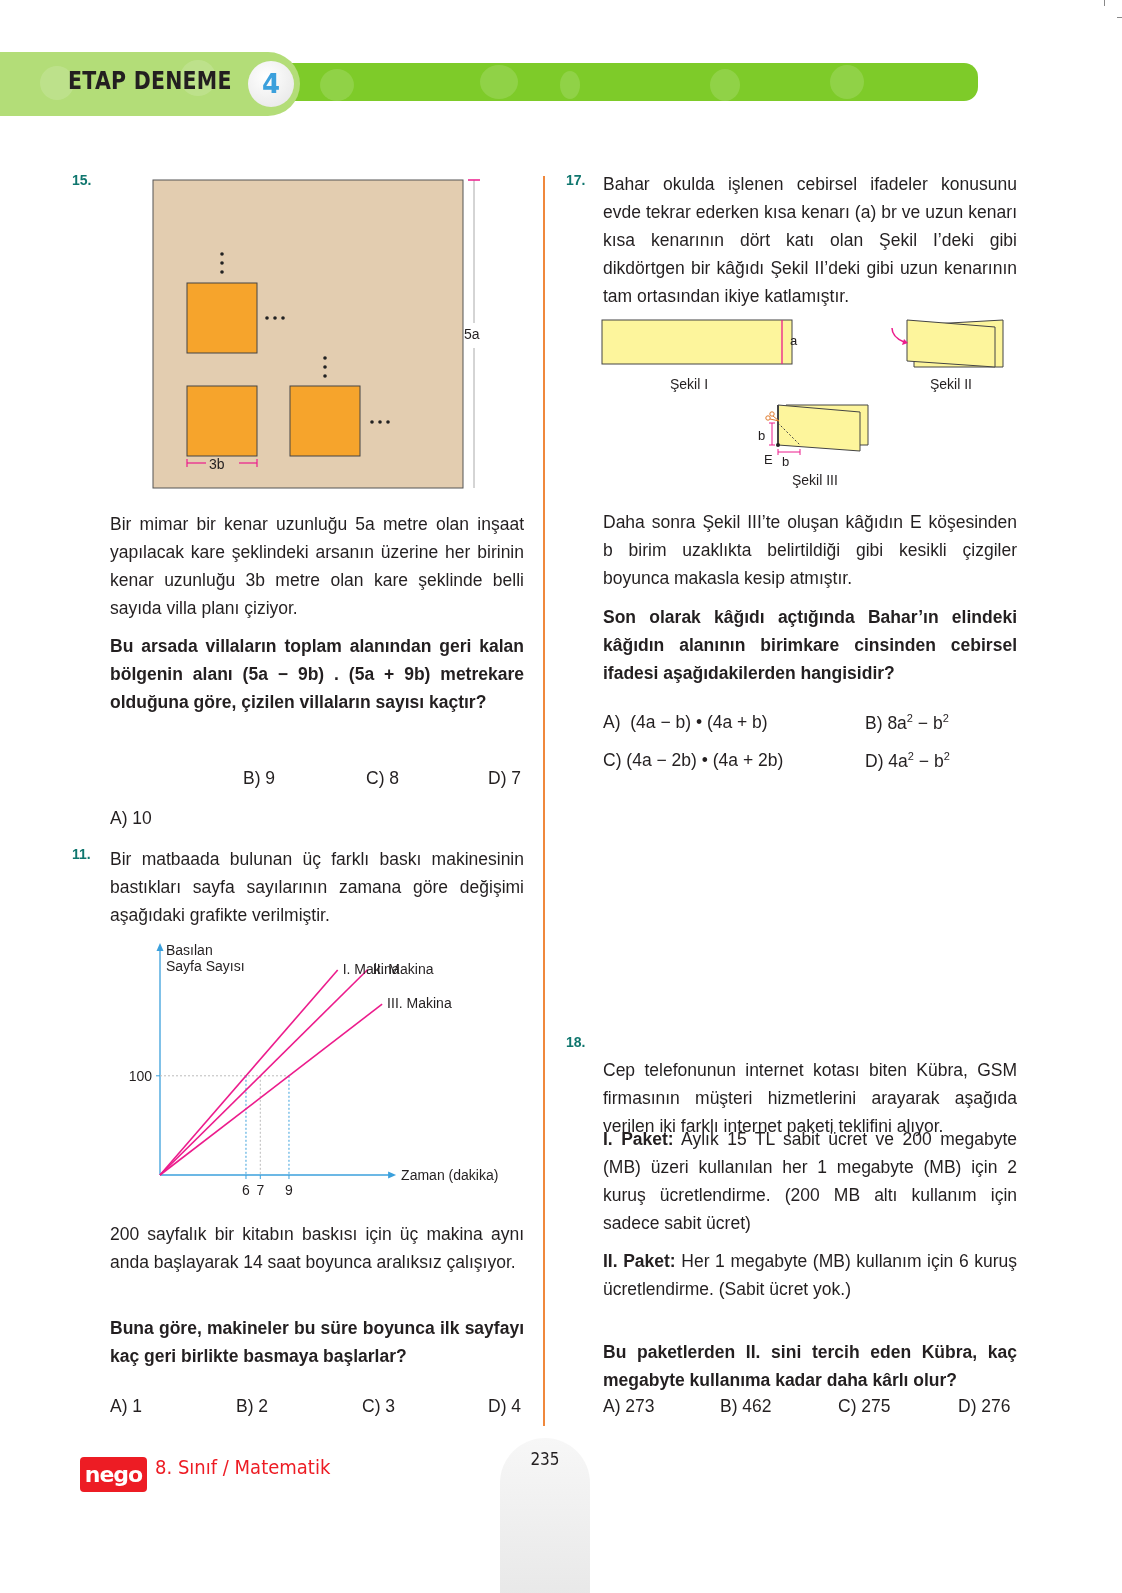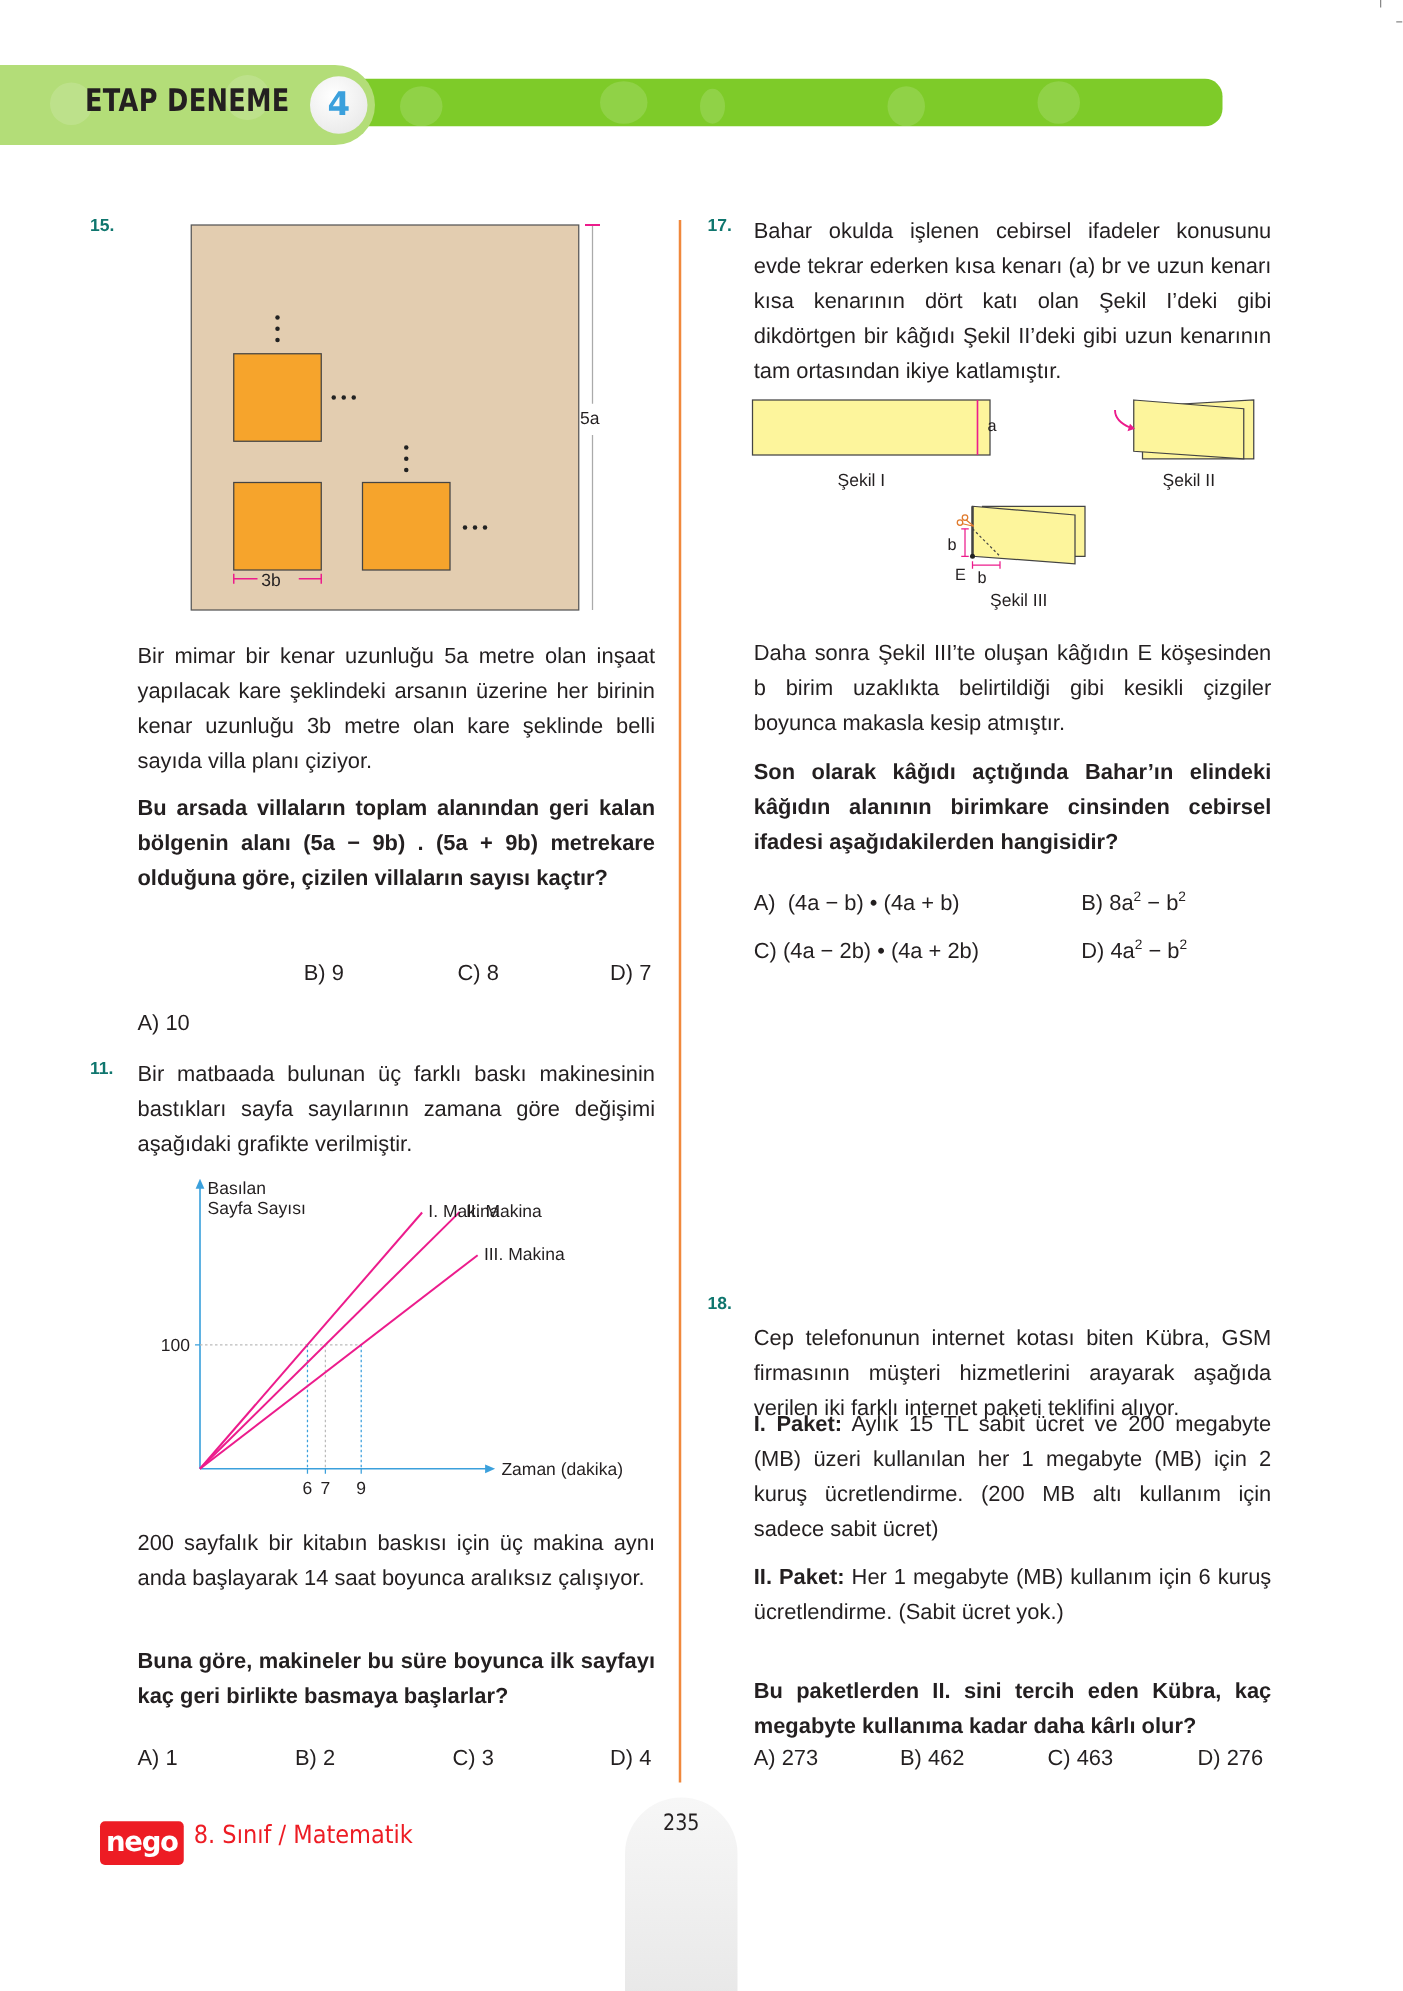--- a/index.html
+++ b/index.html
@@ -215,19 +215,19 @@
 <div class="abs para" style="left:603px;top:1032px;width:414px;margin-top:24px;">Cep telefonunun internet kotası biten Kübra, GSM firmasının müşteri hizmetlerini arayarak aşağıda verilen iki farklı internet paketi teklifini alıyor.</div>
 <div class="abs para" style="left:603px;top:1125px;width:414px;">
   <span class="bold">I. Paket:</span><span> Aylık 15 TL sabit ücret ve 200 megabyte (MB) üzeri kullanılan her 1 megabyte (MB) için 2 kuruş ücretlendirme. (200 MB altı kullanım için sadece sabit ücret)</span>
 </div>
 <div class="abs para" style="left:603px;top:1247px;width:414px;">
   <span class="bold">II. Paket:</span><span> Her 1 megabyte (MB) kullanım için 6 kuruş ücretlendirme. (Sabit ücret yok.)</span>
 </div>
 <div class="abs para bold" style="left:603px;top:1314px;width:414px;margin-top:24px;">Bu paketlerden II. sini tercih eden Kübra, kaç megabyte kullanıma kadar daha kârlı olur?</div>
 <div class="abs opt" style="left:603px;top:1396px;">A) 273</div>
 <div class="abs opt" style="left:720px;top:1396px;">B) 462</div>
-<div class="abs opt" style="left:838px;top:1396px;">C) 463</div>
+<div class="abs opt" style="left:838px;top:1396px;">C) 275</div>
 <div class="abs opt" style="left:958px;top:1396px;">D) 276</div>
 
 <div class="abs pagebump"></div>
 <div class="abs pagenum">235</div>
 <div class="abs nego">nego</div>
 <div class="abs footer-title">8. Sınıf / Matematik</div>
 
 </body></html>

